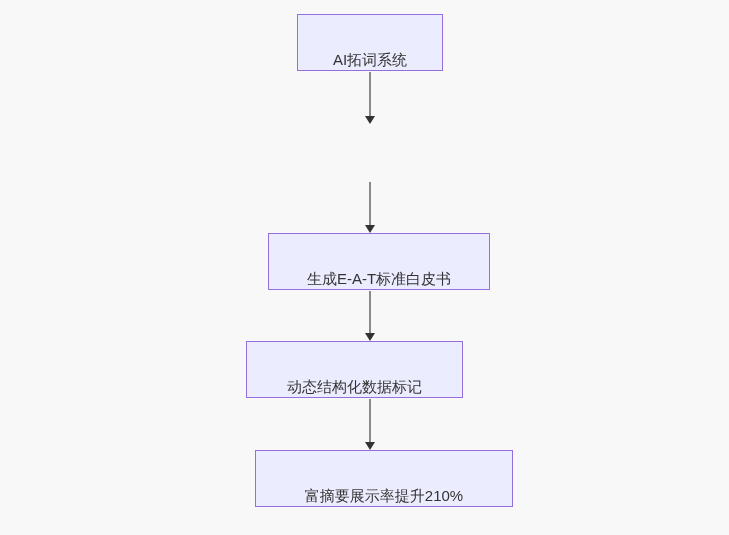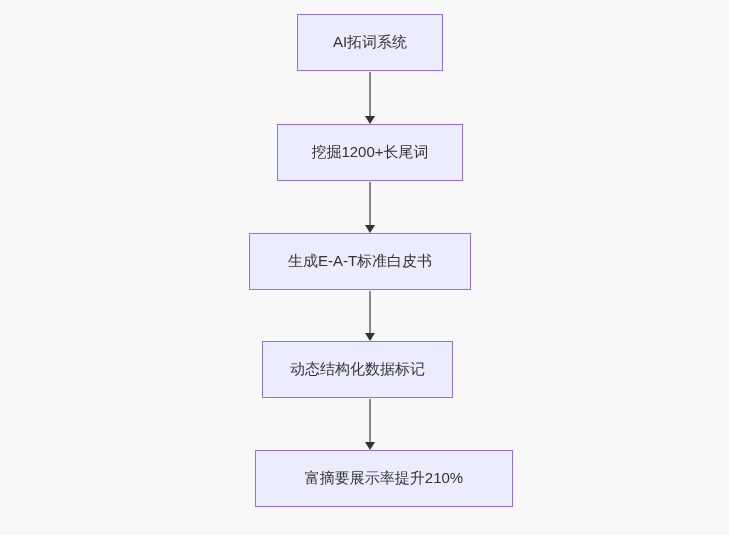--- a/index.html
+++ b/index.html
@@ -18,29 +18,29 @@
   }
   .node {
     position: absolute;
     box-sizing: border-box;
     height: 57px;
     background: #ECECFF;
     border: 1px solid #9370DB;
     color: #333333;
     font-size: 15px;
     display: flex;
-    align-items: center;
+    align-items: flex-end;
     justify-content: center;
     text-align: center;
     white-space: nowrap;
   }
   .n1 { left: 297px; top: 14px;  width: 146px; }
   .n2 { left: 277px; top: 124px; width: 186px; }
-  .n3 { left: 249px; top: 233px; width: 222px; }
-  .n4 { left: 262px; top: 341px; width: 191px; }
+  .n3 { left: 268px; top: 233px; width: 222px; }
+  .n4 { left: 246px; top: 341px; width: 217px; }
   .n5 { left: 255px; top: 450px; width: 258px; }
 
   .arrow {
     position: absolute;
     left: 369px;
     width: 2px;
     background: #8a8a8a;
   }
   .a1 { top: 72px;  height: 44px; }
   .a2 { top: 182px; height: 43px; }
@@ -64,23 +64,20 @@
 <div class="canvas">
 
   <div class="node n1">
     <span>AI拓词系统</span>
   </div>
 
   <div class="arrow a1">
     <span class="arrowhead"></span>
   </div>
 
-  <div class="node n2">
-    <span>挖掘1200+长尾词</span>
-  </div>
 
   <div class="arrow a2">
     <span class="arrowhead"></span>
   </div>
 
   <div class="node n3">
     <span>生成E-A-T标准白皮书</span>
   </div>
 
   <div class="arrow a3">

